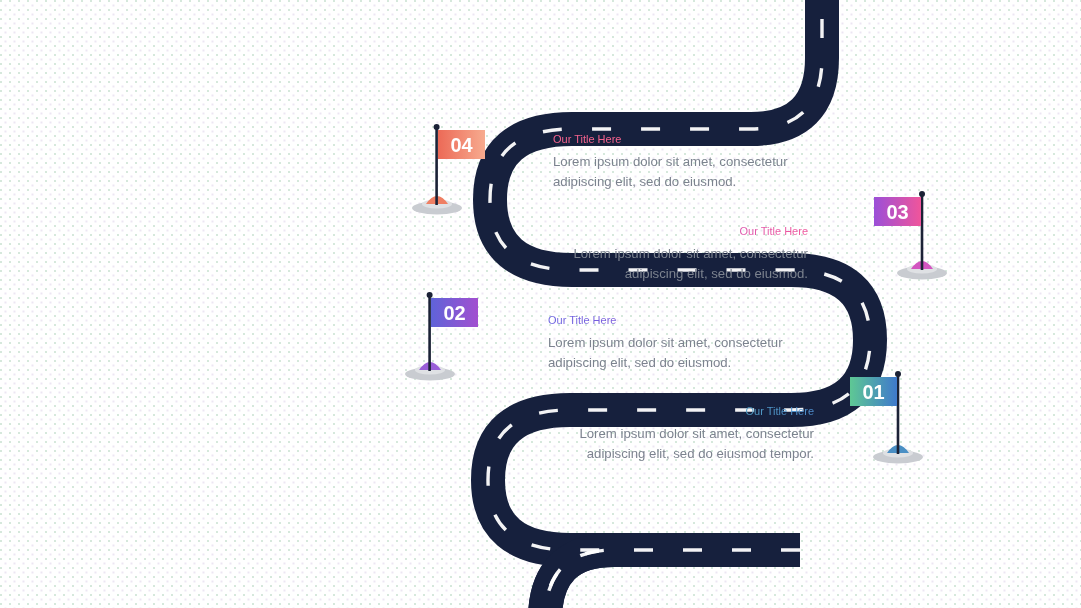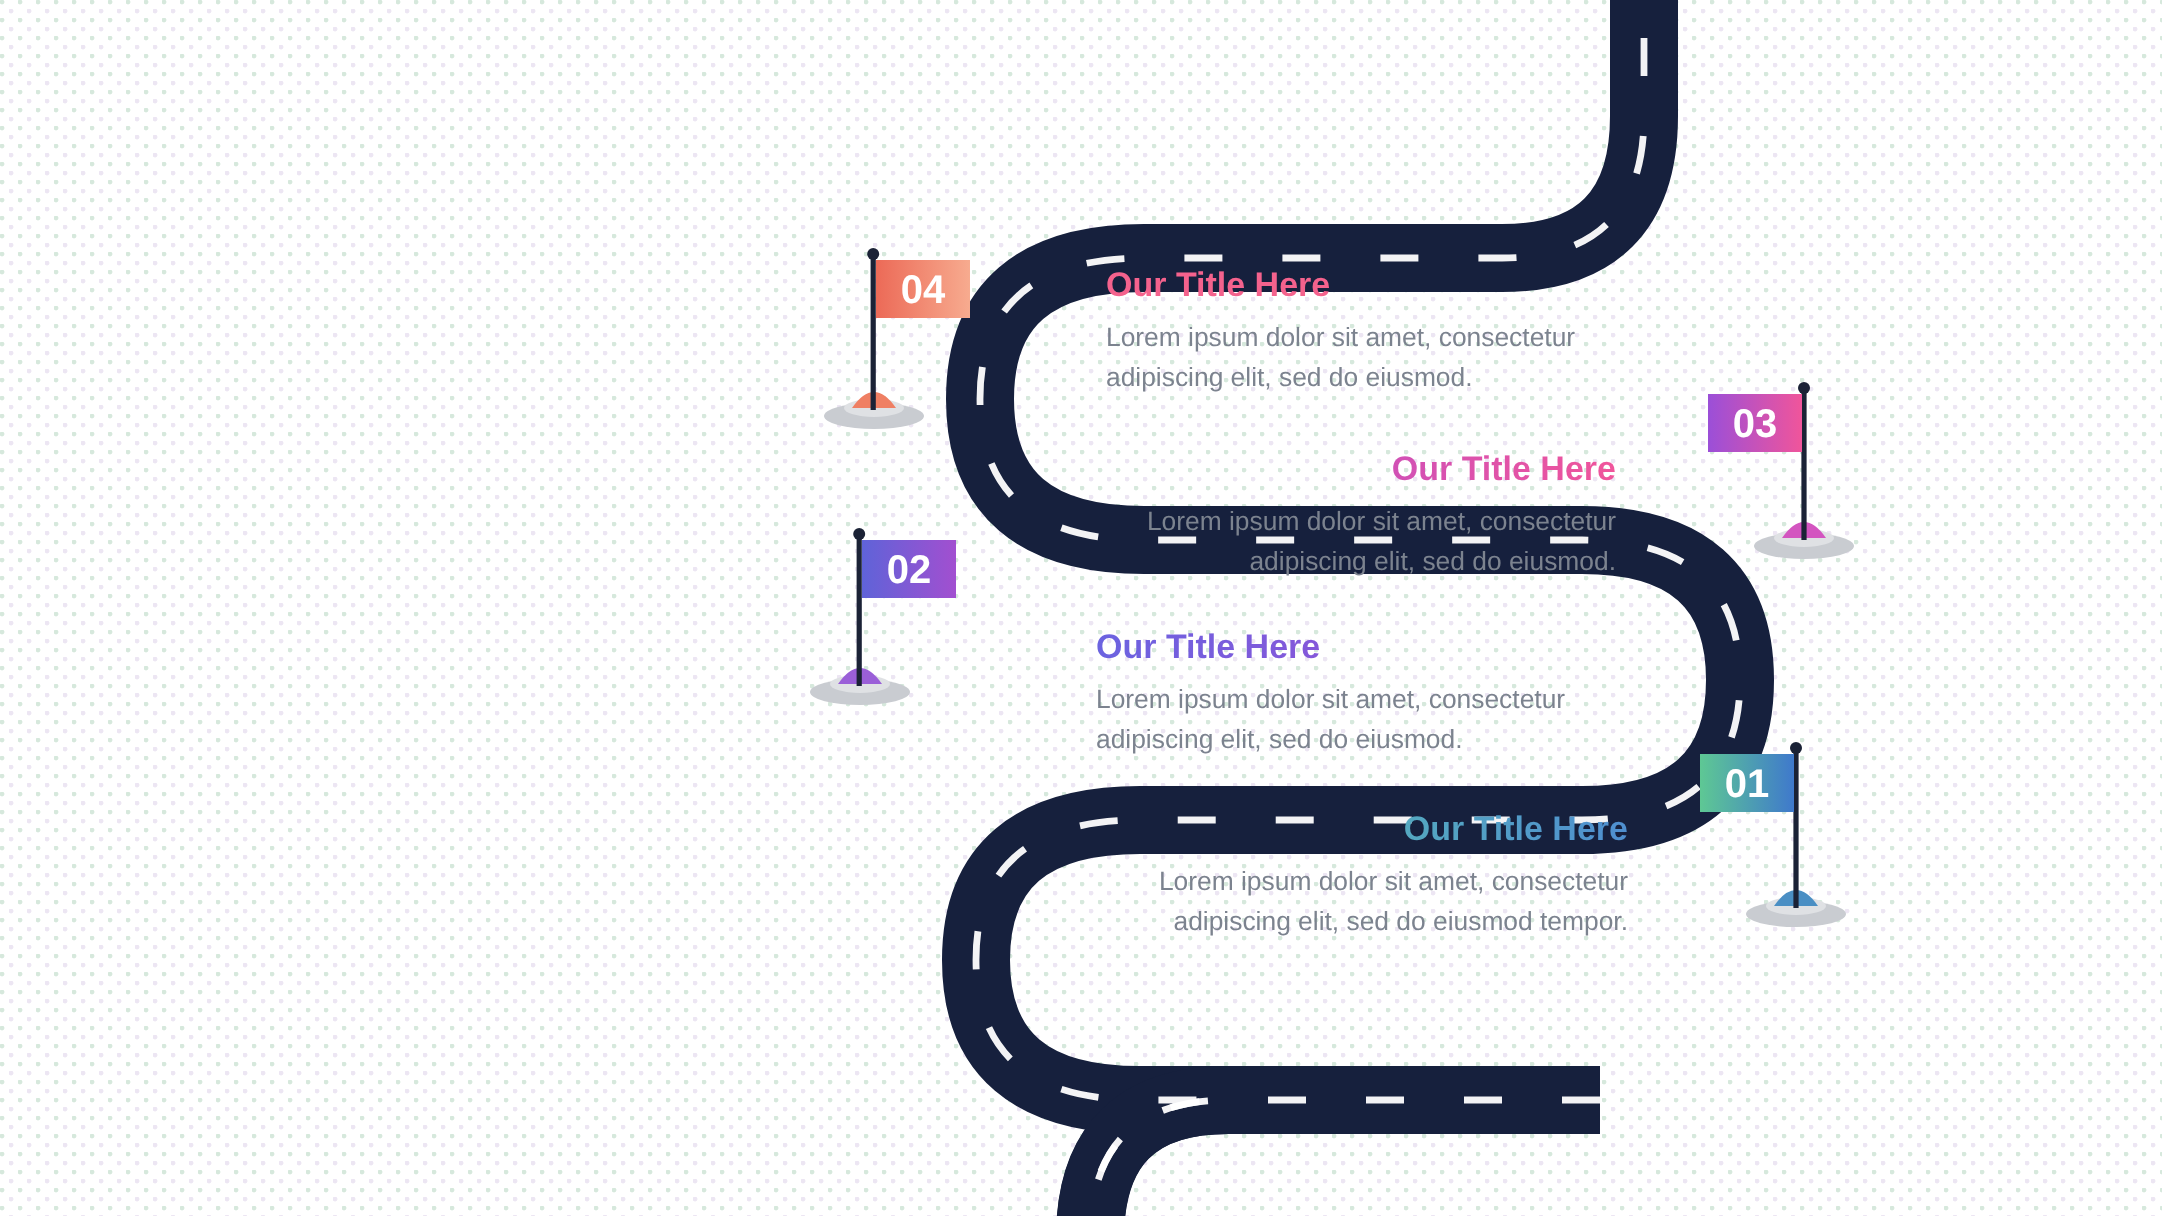--- a/index.html
+++ b/index.html
@@ -32,21 +32,21 @@
   #intro-paragraph {
     margin-top:32px; font-size:16.5px; line-height:1.72;
     color:#5a6270; font-weight:400;
   }
 
   
   #road-svg { position:absolute; left:0; top:0; width:1081px; height:608px; }
 
   
   .milestone-block { position:absolute; }
-  .milestone-title { font-size:17px; font-weight:700; line-height:1.2; margin-bottom:6px; }
+  .milestone-title { font-size:11px; font-weight:400; line-height:1.2; margin-bottom:6px; }
   .milestone-desc  { font-size:13.2px; line-height:1.50; color:#7c838f; font-weight:400; }
   .align-right { text-align:right; }
 
   .title-04 { color:#f4628d; }
   .title-03 {
     background:linear-gradient(90deg,#9b4fd8 0%,#c44fc0 45%,#f0559b 100%);
     -webkit-background-clip:text; background-clip:text;
     -webkit-text-fill-color:transparent; color:transparent;
   }
   .title-02 {
@@ -242,33 +242,33 @@
     <ellipse cx="44" cy="92" rx="25" ry="6.5" fill="#c9ccd1"></ellipse>
     <ellipse cx="44" cy="88" rx="15" ry="4.5" fill="#dfe1e4"></ellipse>
     <path d="M 33 88 Q 44 72 55 88 Z" fill="#ef7f63"></path>
     <rect x="42.3" y="11" width="2.6" height="78" fill="#1b2236"></rect>
     <circle cx="43.6" cy="11" r="3" fill="#1b2236"></circle>
     <rect x="45" y="14" width="47" height="29" fill="url(#g04)"></rect>
     <text x="68.5" y="35.5" font-family="Liberation Sans, sans-serif" font-size="20" font-weight="700" fill="#ffffff" text-anchor="middle">04</text>
   </svg>
 </div>
 
-<div class="flag-marker" style="left:835px; top:183px;">
+<div class="flag-marker" style="left:855px; top:183px;">
   <svg class="flag-svg" viewBox="0 0 110 110">
     <ellipse cx="67" cy="90" rx="25" ry="6.5" fill="#c9ccd1"></ellipse>
     <ellipse cx="67" cy="86" rx="15" ry="4.5" fill="#dfe1e4"></ellipse>
     <path d="M 56 86 Q 67 70 78 86 Z" fill="#d355c0"></path>
     <rect x="65.7" y="11" width="2.6" height="76" fill="#1b2236"></rect>
     <circle cx="67" cy="11" r="3" fill="#1b2236"></circle>
     <rect x="19" y="14" width="47" height="29" fill="url(#g03)"></rect>
     <text x="42.5" y="35.5" font-family="Liberation Sans, sans-serif" font-size="20" font-weight="700" fill="#ffffff" text-anchor="middle">03</text>
   </svg>
 </div>
 
-<div class="flag-marker" style="left:386px; top:256px;">
+<div class="flag-marker" style="left:386px; top:284px;">
   <svg class="flag-svg" viewBox="0 0 110 110">
     <ellipse cx="44" cy="90" rx="25" ry="6.5" fill="#c9ccd1"></ellipse>
     <ellipse cx="44" cy="86" rx="15" ry="4.5" fill="#dfe1e4"></ellipse>
     <path d="M 33 86 Q 44 70 55 86 Z" fill="#9a5fd8"></path>
     <rect x="42.3" y="11" width="2.6" height="76" fill="#1b2236"></rect>
     <circle cx="43.6" cy="11" r="3" fill="#1b2236"></circle>
     <rect x="45" y="14" width="47" height="29" fill="url(#g02)"></rect>
     <text x="68.5" y="35.5" font-family="Liberation Sans, sans-serif" font-size="20" font-weight="700" fill="#ffffff" text-anchor="middle">02</text>
   </svg>
 </div>

